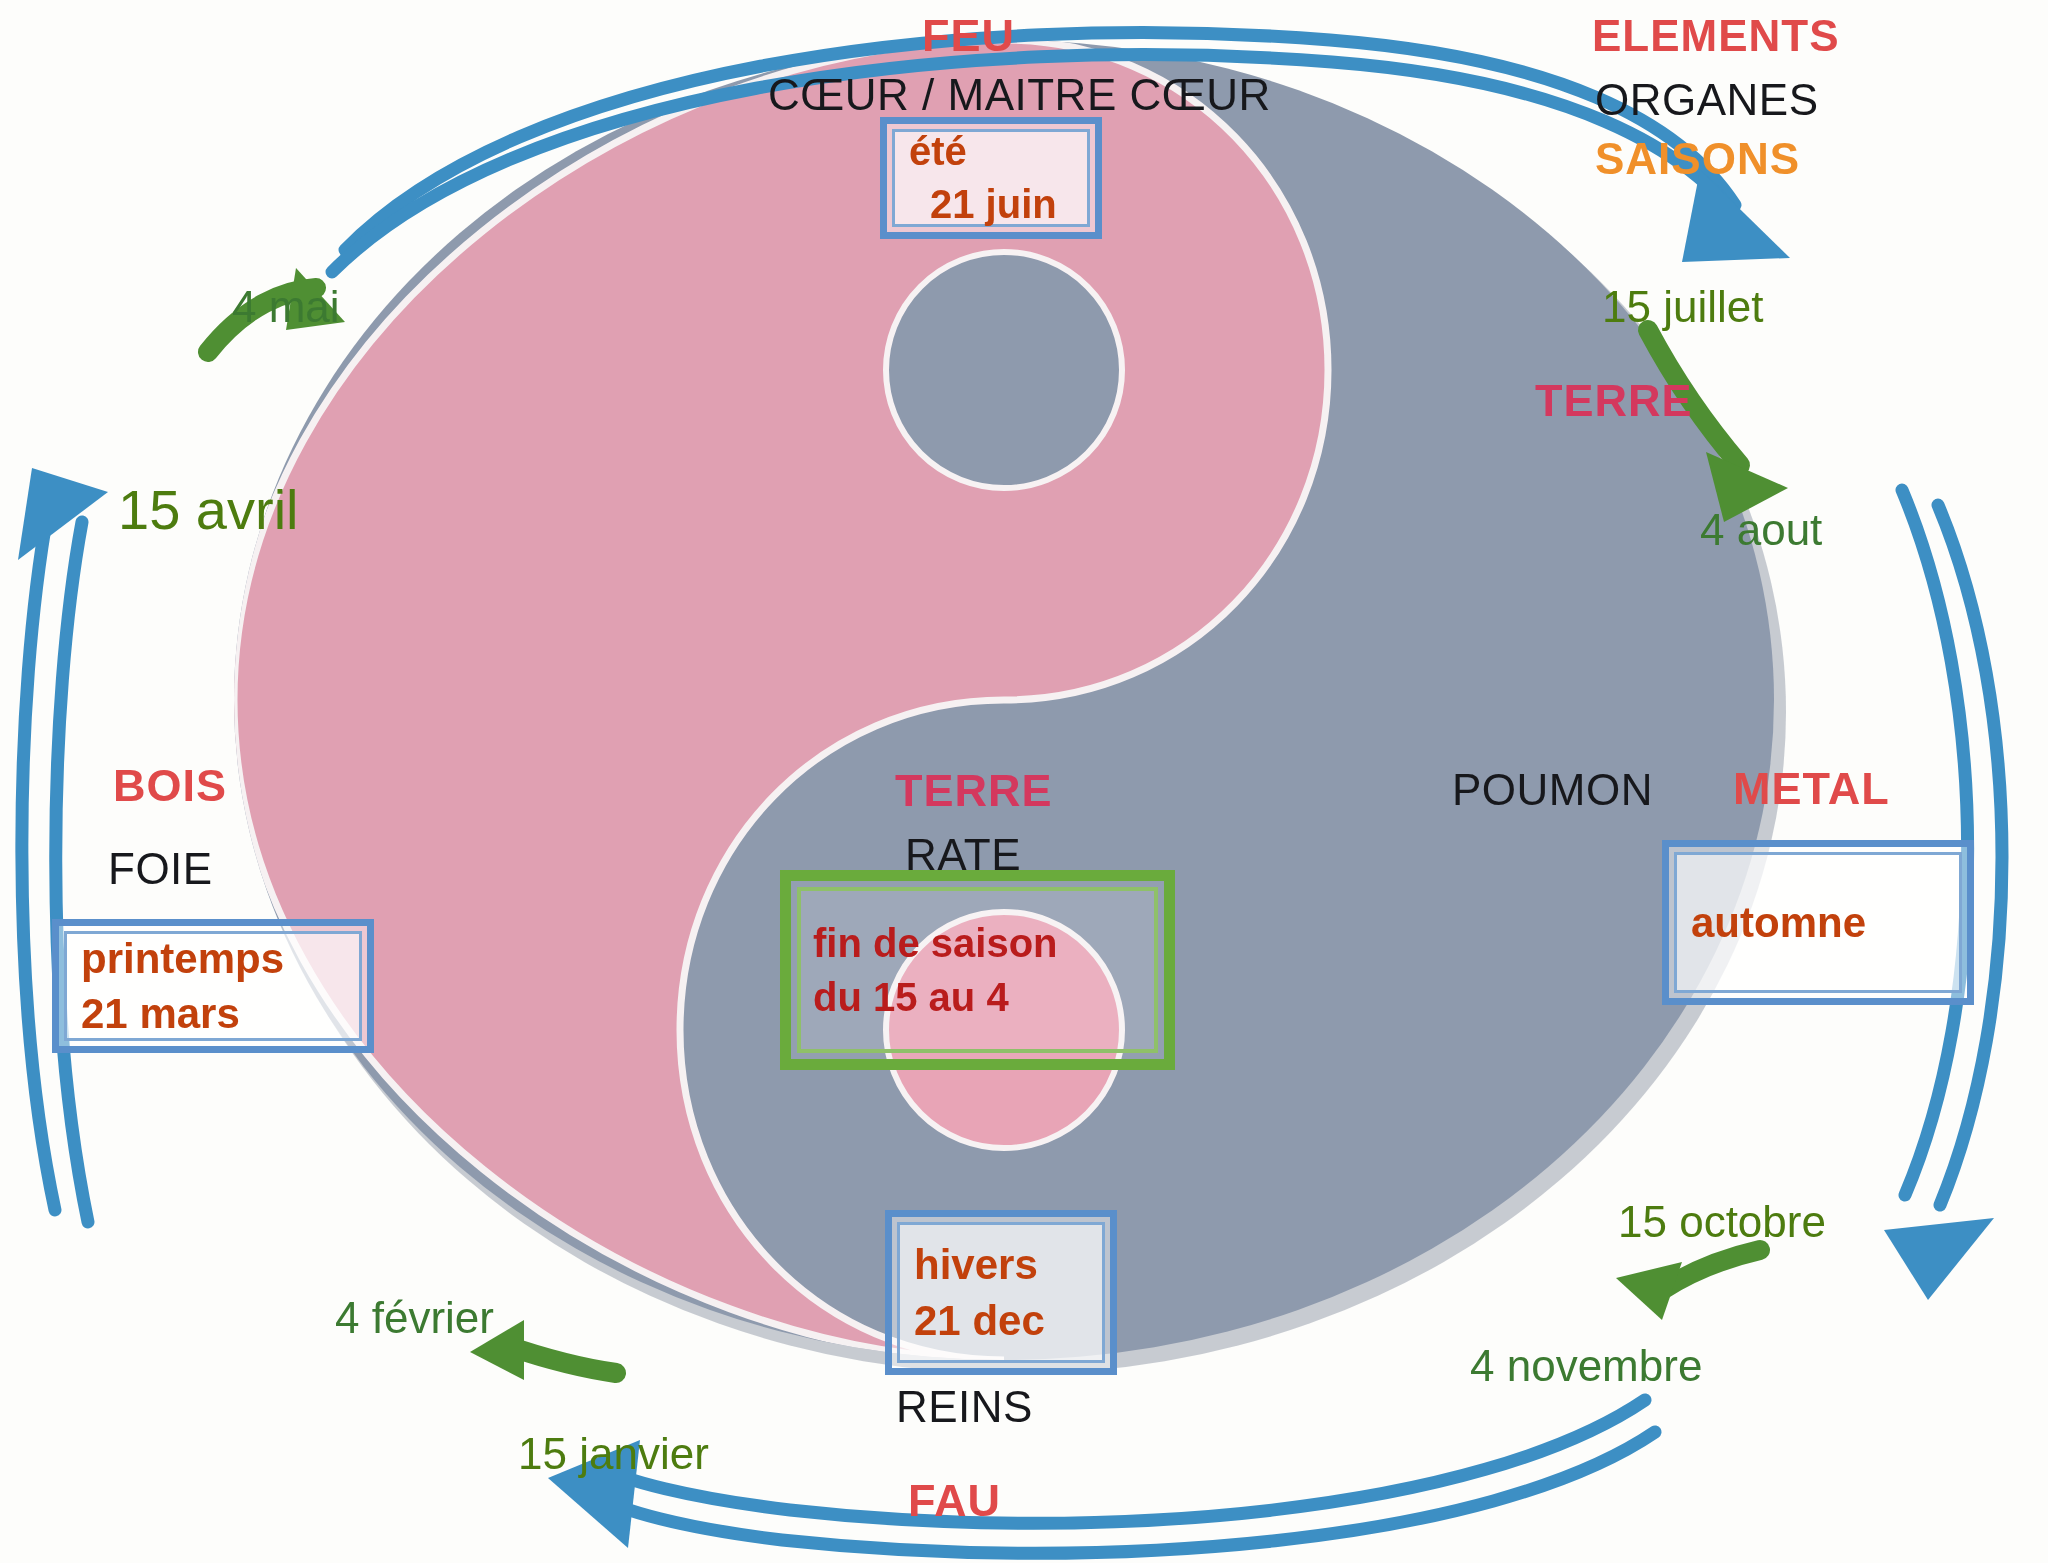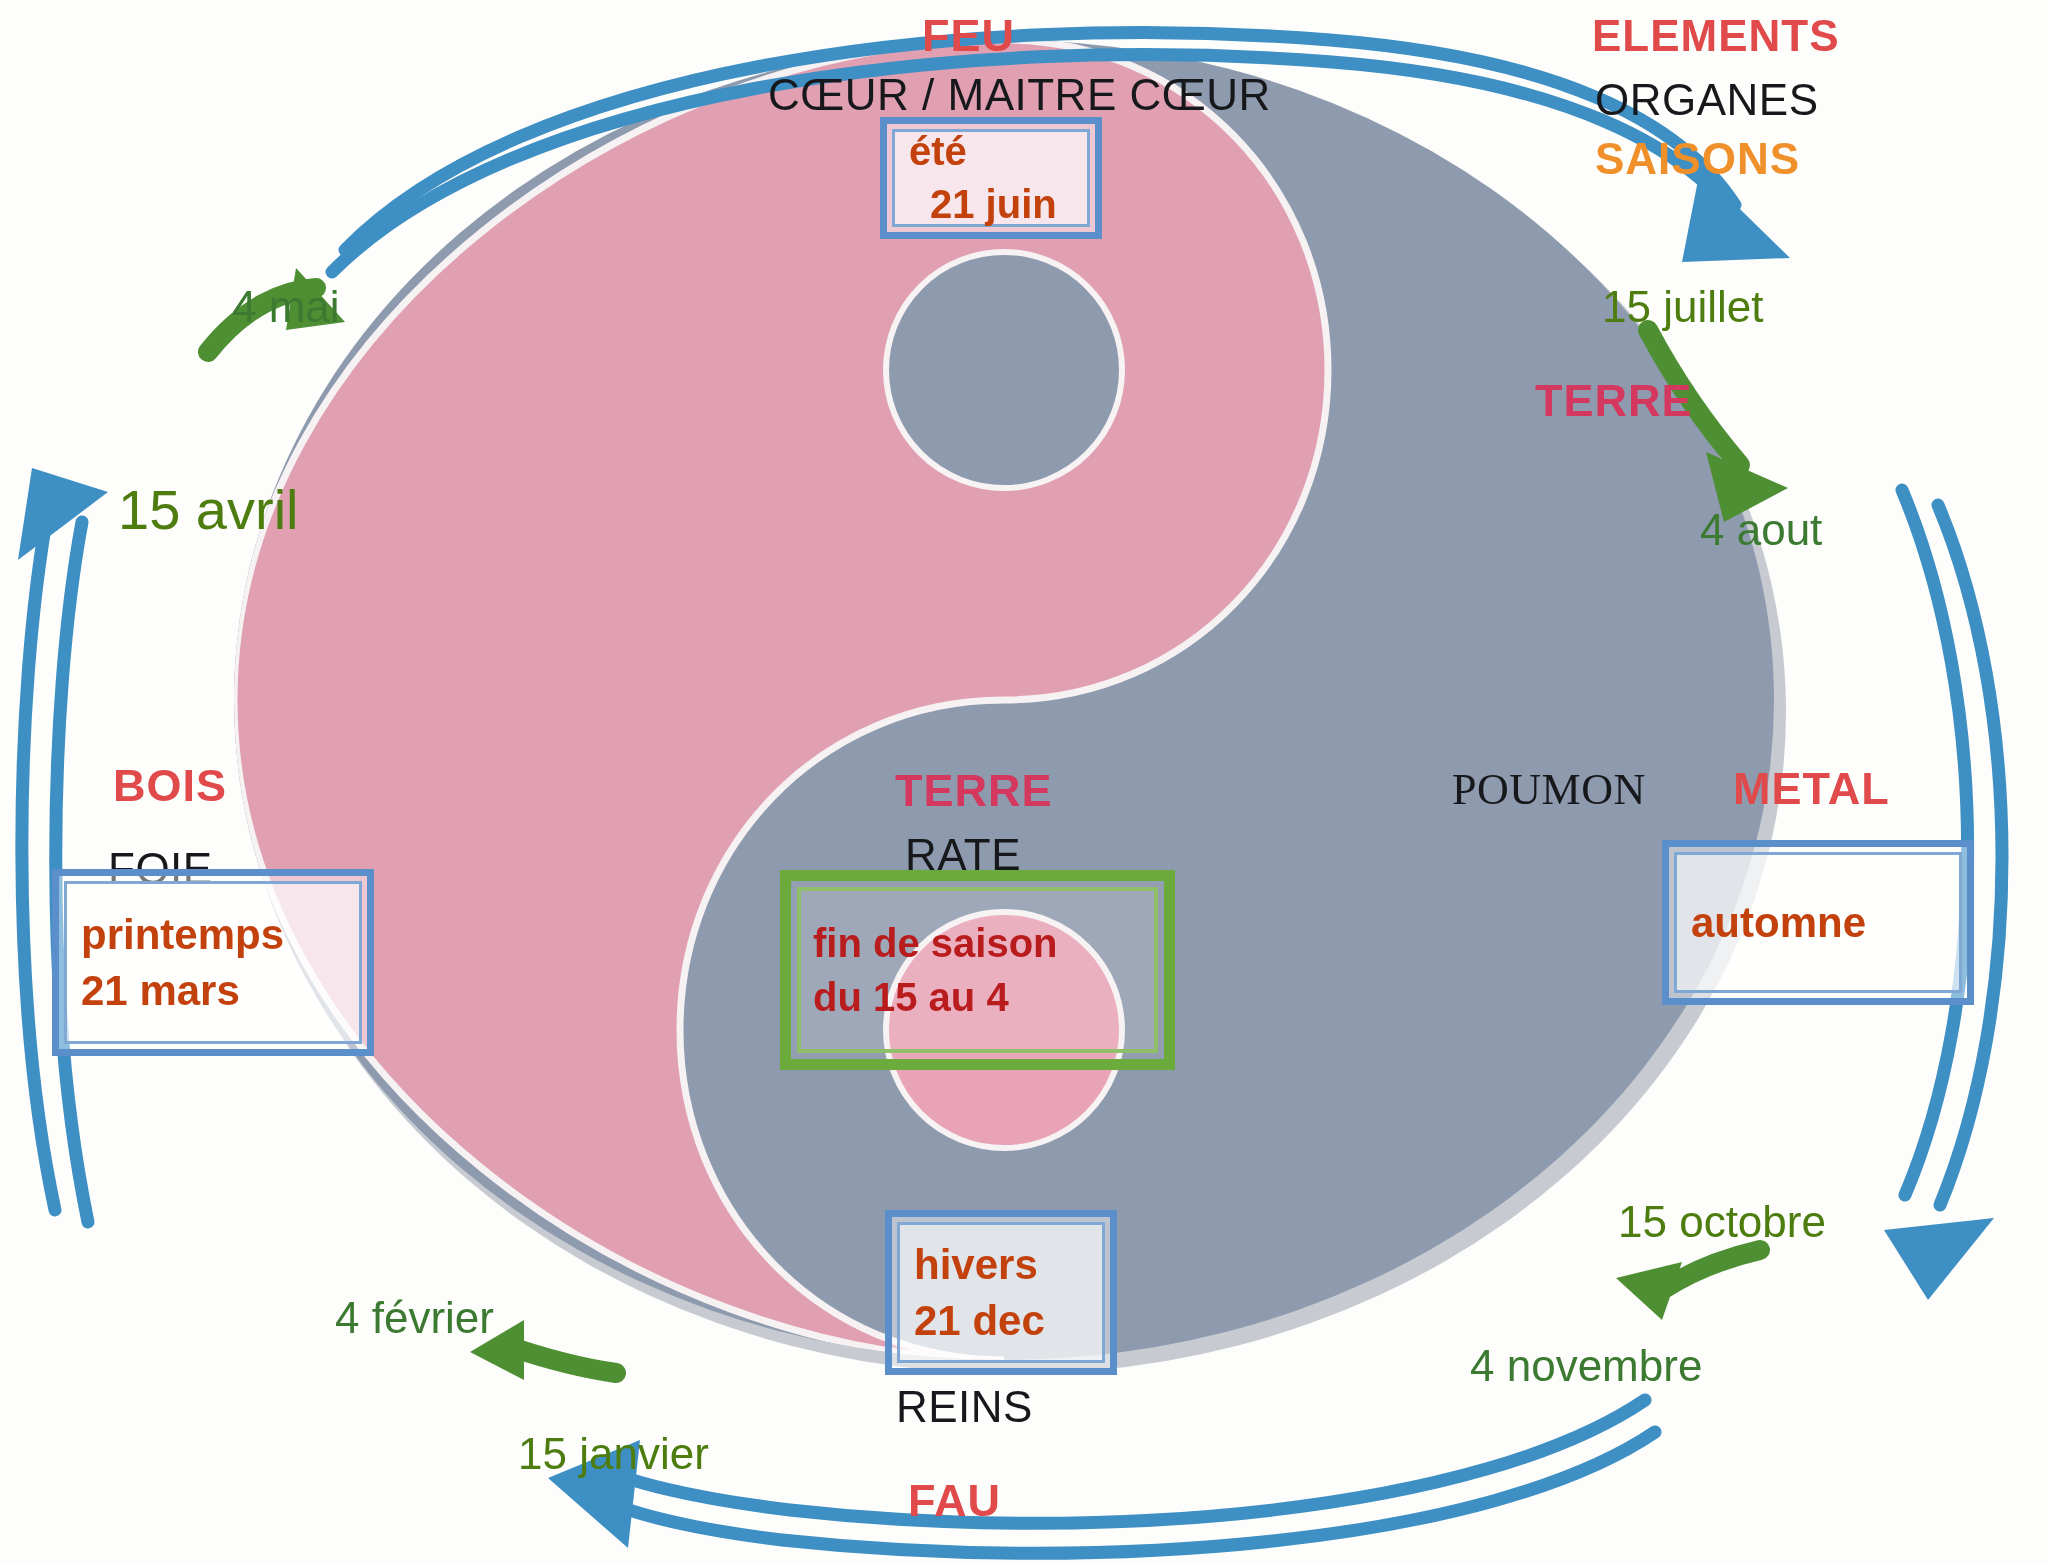--- a/index.html
+++ b/index.html
@@ -131,42 +131,42 @@
       <div class="season-txt" style="font-size:40px;">été</div>
       <div class="season-txt" style="font-size:40px;margin-left:21px;">21 juin</div>
     </div>
   </div>
 
   <div class="lbl date-green" style="left:232px;top:285px;font-size:44px;">4 mai</div>
   <div class="lbl date-red" style="left:118px;top:482px;font-size:56px;">15 avril</div>
   <div class="lbl element" style="left:113px;top:763px;font-size:45px;">BOIS</div>
   <div class="lbl organ" style="left:108px;top:847px;font-size:44px;text-align:center;">FOIE</div>
 
-  <div class="sbox" style="left:52px;top:869px;width:322px;height:187px;">
+  <div class="sbox" style="left:52px;top:919px;width:322px;height:134px;">
     <div class="inner">
       <div class="season-txt" style="font-size:42px;">printemps</div>
       <div class="season-txt" style="font-size:42px;">21 mars</div>
     </div>
   </div>
 
   <div class="lbl date-red" style="left:1602px;top:285px;font-size:44px;">15 juillet</div>
   <div class="lbl element-terre" style="left:1535px;top:378px;font-size:45px;">TERRE</div>
   <div class="lbl date-green" style="left:1700px;top:508px;font-size:44px;">4 aout</div>
 
   <div class="lbl element-terre" style="left:895px;top:768px;font-size:45px;">TERRE</div>
   <div class="lbl organ" style="left:905px;top:833px;font-size:44px;">RATE</div>
 
   <div class="gbox" style="left:780px;top:870px;width:395px;height:200px;">
     <div class="inner">
       <div style="font-size:40px;">fin de saison</div>
       <div style="font-size:40px;">du 15 au 4</div>
     </div>
   </div>
 
-  <div class="lbl organ" style="left:1452px;top:768px;font-size:44px;font-family:Liberation Serif, serif;">POUMON</div>
+  <div class="lbl organ" style="left:1452px;top:768px;font-size:44px;">POUMON</div>
   <div class="lbl element" style="left:1733px;top:766px;font-size:45px;">METAL</div>
 
   <div class="sbox" style="left:1662px;top:840px;width:312px;height:165px;">
     <div class="inner">
       <div class="season-txt" style="font-size:42px;">automne</div>
     </div>
   </div>
 
   <div class="lbl date-red" style="left:1618px;top:1200px;font-size:44px;">15 octobre</div>
   <div class="lbl date-green" style="left:1470px;top:1344px;font-size:44px;">4 novembre</div>

